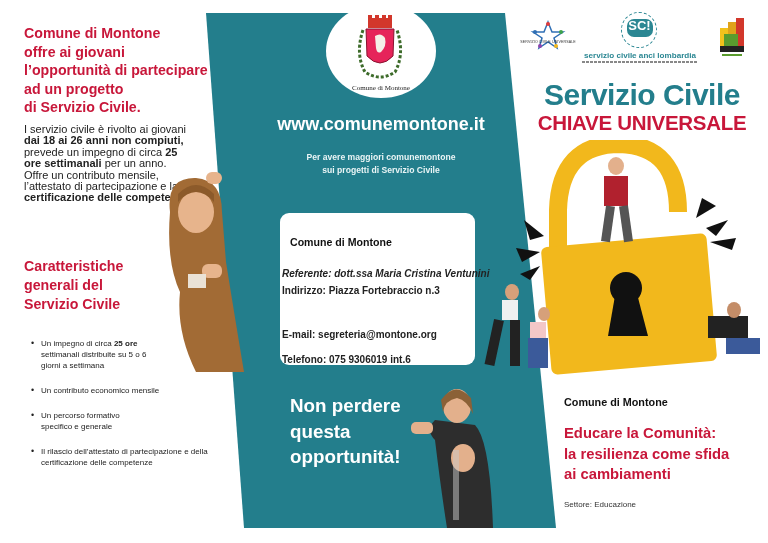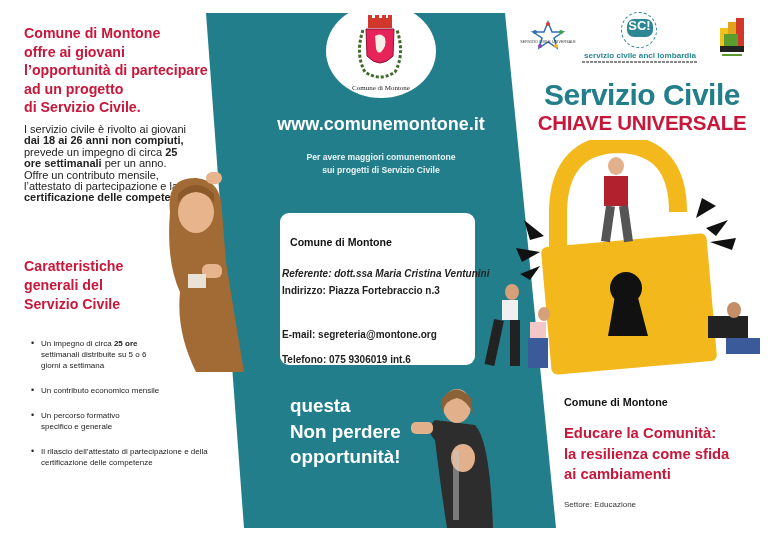--- a/index.html
+++ b/index.html
@@ -120,22 +120,22 @@
 </div>
 
 <div id="contact-card" class="abs"></div>
 <div id="contact-title" class="abs">Comune di Montone</div>
 <div id="contact-ref" class="contact-line">Referente: dott.ssa Maria Cristina Ventunini</div>
 <div id="contact-address" class="contact-line">Indirizzo: Piazza Fortebraccio n.3</div>
 <div id="contact-phone" class="contact-line">Telefono: 075 9306019 int.6</div>
 <div id="contact-email" class="contact-line">E-mail: segreteria@montone.org</div>
 
 <div id="cta" class="abs">
+  <div>Non perdere</div>
   <div>questa</div>
-  <div>Non perdere</div>
   <div>opportunità!</div>
 </div>
 
 <svg id="pointing-guy" class="abs" viewBox="0 0 100 150">
   <path d="M30 60 Q20 50 30 40 L70 45 Q85 60 88 148 L42 148 Q36 110 30 60Z" fill="#2d2d2d"></path>
   <ellipse cx="52" cy="26" rx="14" ry="17" fill="#e3b08c"></ellipse>
   <path d="M36 20 Q50 0 66 18 L68 34 Q62 20 52 18 Q40 20 38 32Z" fill="#8b6137"></path>
   <rect x="6" y="42" width="22" height="12" rx="5" fill="#e3b08c"></rect>
   <ellipse cx="58" cy="78" rx="12" ry="14" fill="#e3b08c"></ellipse>
   <rect x="48" y="70" width="6" height="70" fill="#c9c9c9" opacity="0.5"></rect>

